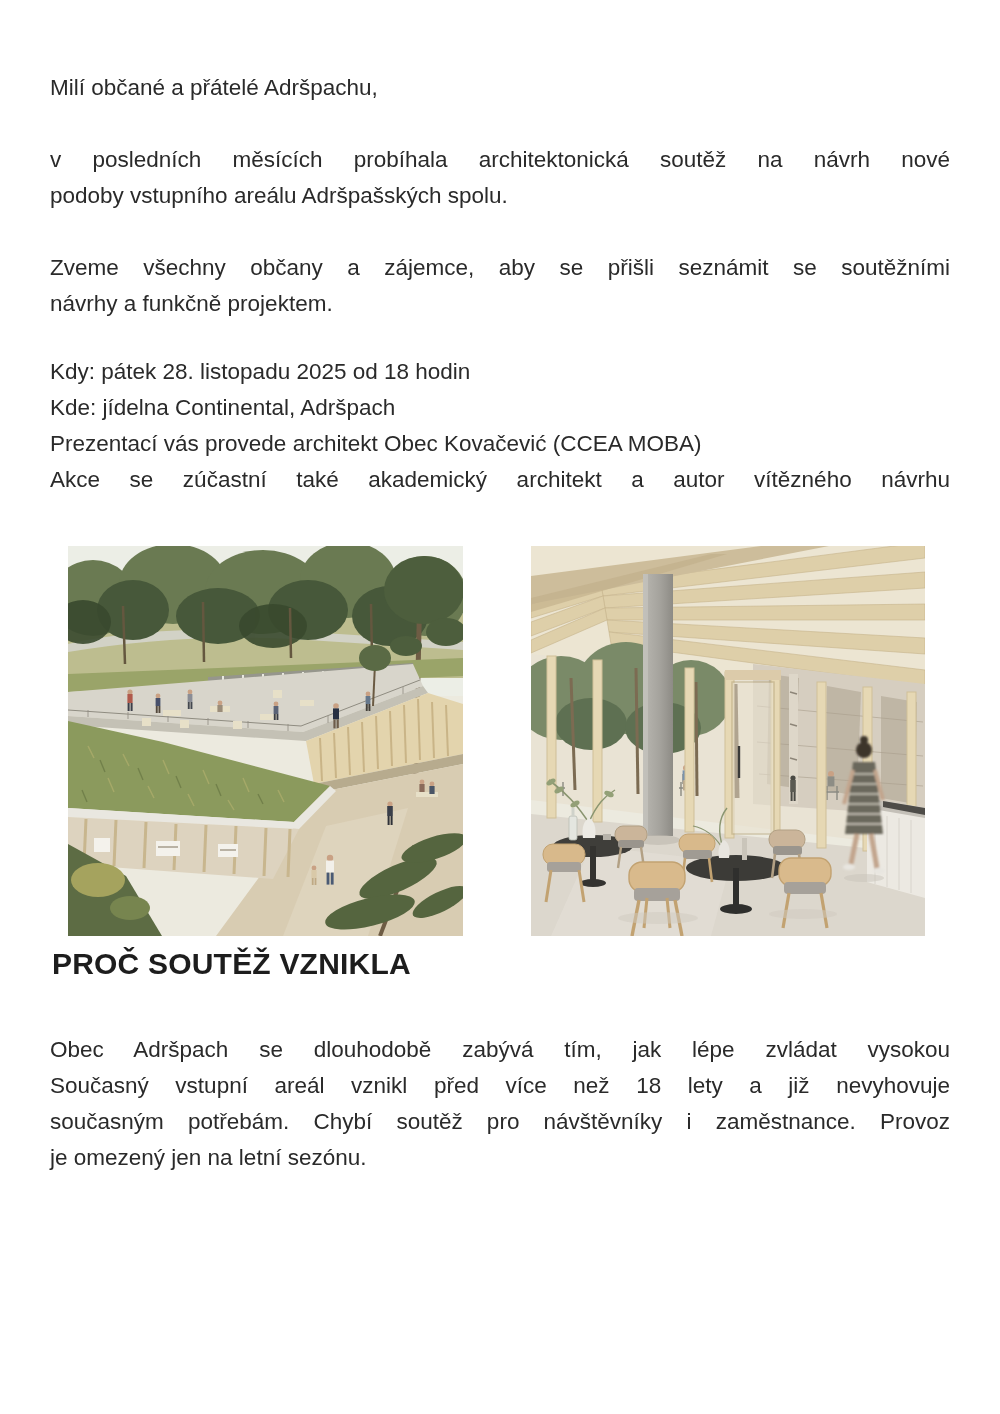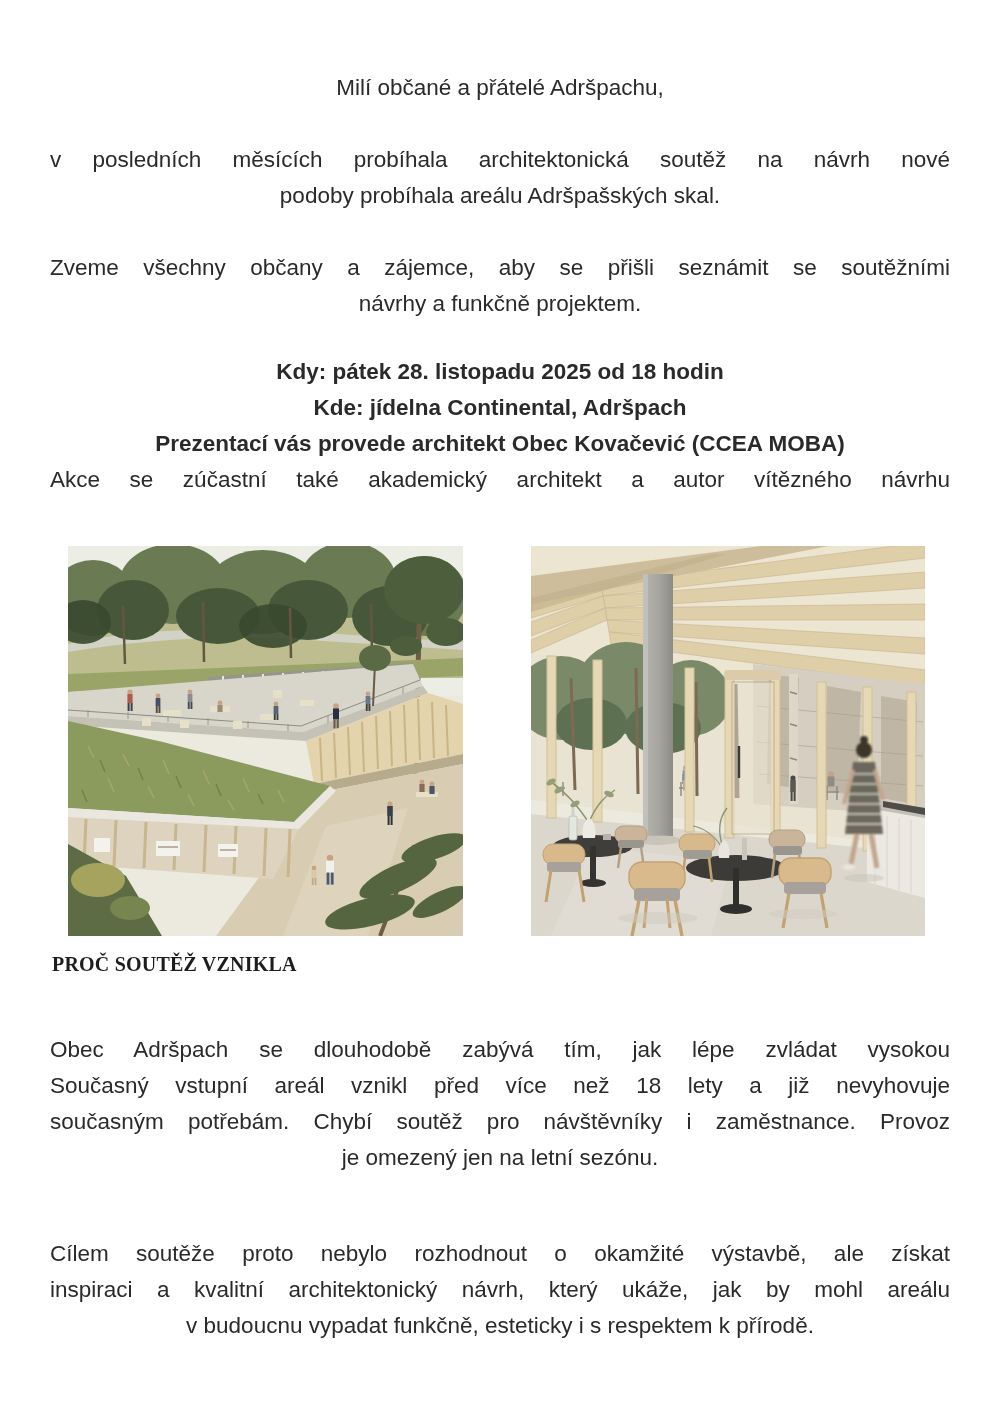--- a/index.html
+++ b/index.html
@@ -3,43 +3,43 @@
 <meta charset="utf-8">
 <style>
   html,body{margin:0;padding:0;background:#ffffff;}
   .page{
     position:relative;width:1000px;height:1414px;background:#ffffff;
     font-family:"Liberation Sans",sans-serif;color:#2a2a2a;overflow:hidden;
   }
   .abs{position:absolute;left:50px;width:900px;}
   .line{font-size:22.5px;line-height:36px;white-space:normal;}
   .j{text-align:justify;text-align-last:justify;}
-  .l{text-align:center;}
-  .b .line{font-weight:700;}
+  .l{text-align:left;}
+  .b .line{font-weight:400;}
   .heading{
     position:absolute;left:52px;top:946px;width:900px;
-    font-size:20px;font-weight:700;letter-spacing:0.2px;line-height:36px;color:#1d1d1d;font-family:Liberation Serif, serif;
+    font-size:30px;font-weight:700;letter-spacing:0.2px;line-height:36px;color:#1d1d1d;
   }
   .figure{position:absolute;top:546px;height:390px;overflow:hidden;background:#eceadf;}
   #fig-exterior{left:68px;width:395px;}
   #fig-interior{left:531px;width:394px;}
   .figure svg{display:block;width:100%;height:100%;}
 </style>
 </head>
 <body>
 
 <div class="page">
 
   <div class="abs" style="top:70px">
     <div class="line l">Milí občané a přátelé Adršpachu,</div>
   </div>
 
   <div class="abs" style="top:142px">
     <div class="line j">v posledních měsících probíhala architektonická soutěž na návrh nové</div>
-    <div class="line l">podoby probíhala areálu Adršpašských skal.</div>
+    <div class="line l">podoby vstupního areálu Adršpašských spolu.</div>
   </div>
 
   <div class="abs" style="top:250px">
     <div class="line j">Zveme všechny občany a zájemce, aby se přišli seznámit se soutěžními</div>
     <div class="line l">návrhy a funkčně projektem.</div>
   </div>
 
   <div class="abs b" style="top:354px">
     <div class="line l">Kdy: pátek 28. listopadu 2025 od 18 hodin</div>
     <div class="line l">Kde: jídelna Continental, Adršpach</div>
@@ -492,19 +492,14 @@
 
   <div class="heading">PROČ SOUTĚŽ VZNIKLA</div>
 
   <div class="abs" style="top:1032px">
     <div class="line j">Obec Adršpach se dlouhodobě zabývá tím, jak lépe zvládat vysokou</div>
     <div class="line j">Současný vstupní areál vznikl před více než 18 lety a již nevyhovuje</div>
     <div class="line j">současným potřebám. Chybí soutěž pro návštěvníky i zaměstnance. Provoz</div>
     <div class="line l">je omezený jen na letní sezónu.</div>
   </div>
 
-  <div class="abs" style="top:1236px">
-    <div class="line j">Cílem soutěže proto nebylo rozhodnout o okamžité výstavbě, ale získat</div>
-    <div class="line j">inspiraci a kvalitní architektonický návrh, který ukáže, jak by mohl areálu</div>
-    <div class="line l">v budoucnu vypadat funkčně, esteticky i s respektem k přírodě.</div>
-  </div>
 
 </div>
 
 </body></html>

